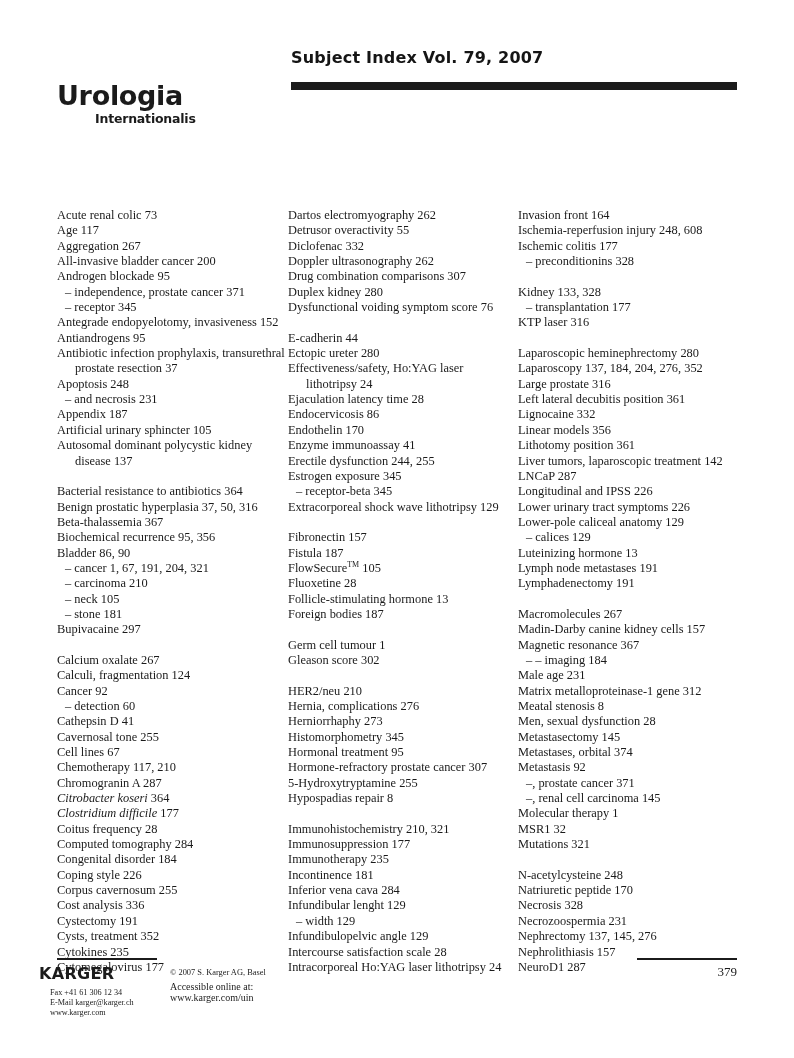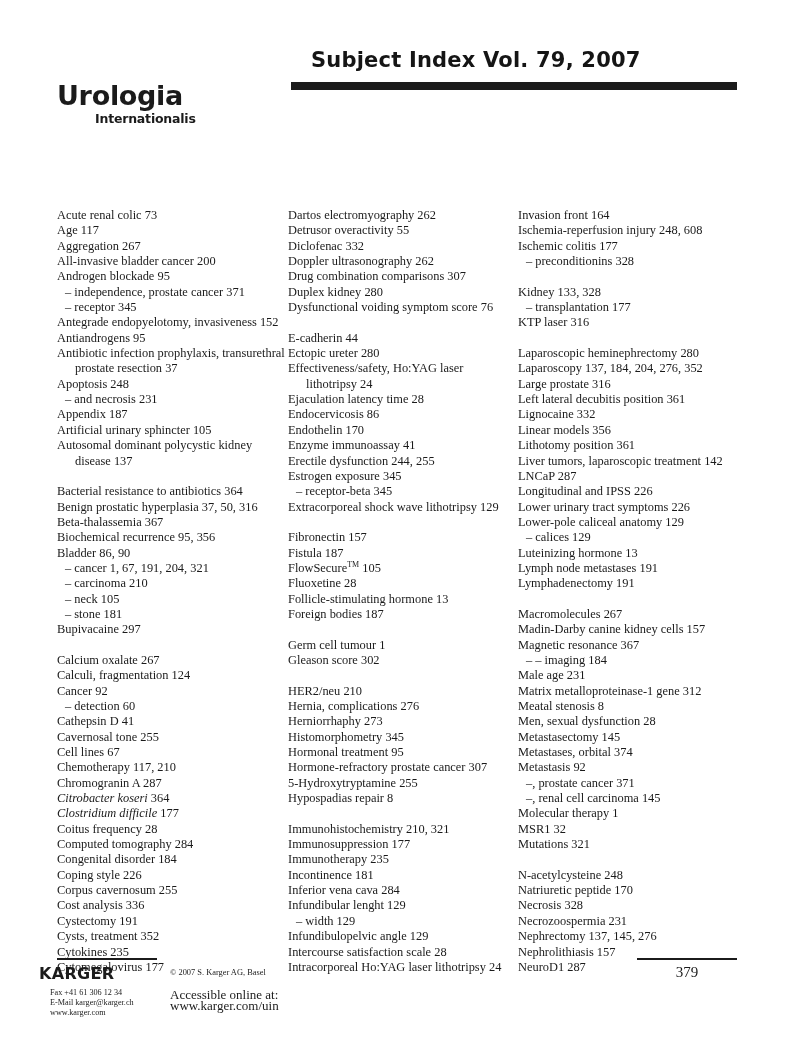--- a/index.html
+++ b/index.html
@@ -22,24 +22,23 @@
     left: 0; top: 0;
     width: 794px;
     height: 200px;
   }
   #page-title {
     position: absolute;
     left: 291px;
     top: 48px;
     font-family: "DejaVu Sans", sans-serif;
     font-weight: bold;
-    font-size: 21px;
+    font-size: 16px;
     letter-spacing: 0.2px;
     color: #151515;
-    margin-left: 20px;
   }
   #header-rule {
     position: absolute;
     left: 291px;
     top: 82px;
     width: 446px;
     height: 8px;
     background: #1b1b1b;
   }
   #journal-logo {
@@ -139,40 +138,40 @@
     position: absolute;
     left: 50px;
     top: 38px;
     font-size: 8.2px;
     line-height: 10.2px;
     color: #1b1b1b;
   }
   #online-block {
     position: absolute;
     left: 170px;
-    top: 40px;
-    font-size: 13px;
+    top: 32px;
+    font-size: 10px;
     line-height: 10.6px;
     color: #1b1b1b;
   }
   #footer-rule-right {
     position: absolute;
     left: 637px;
     top: 8px;
     width: 100px;
     height: 1.6px;
     background: #1b1b1b;
   }
   #page-number {
     position: absolute;
     left: 637px;
     top: 14px;
     width: 100px;
-    text-align: center;
-    font-size: 15px;
+    text-align: right;
+    font-size: 13px;
     color: #1b1b1b;
   }
 </style>
 </head>
 <body>
 
 <div id="header">
   <div id="page-title">Subject Index Vol. 79, 2007</div>
   <div id="header-rule"></div>
   <div id="journal-logo">

